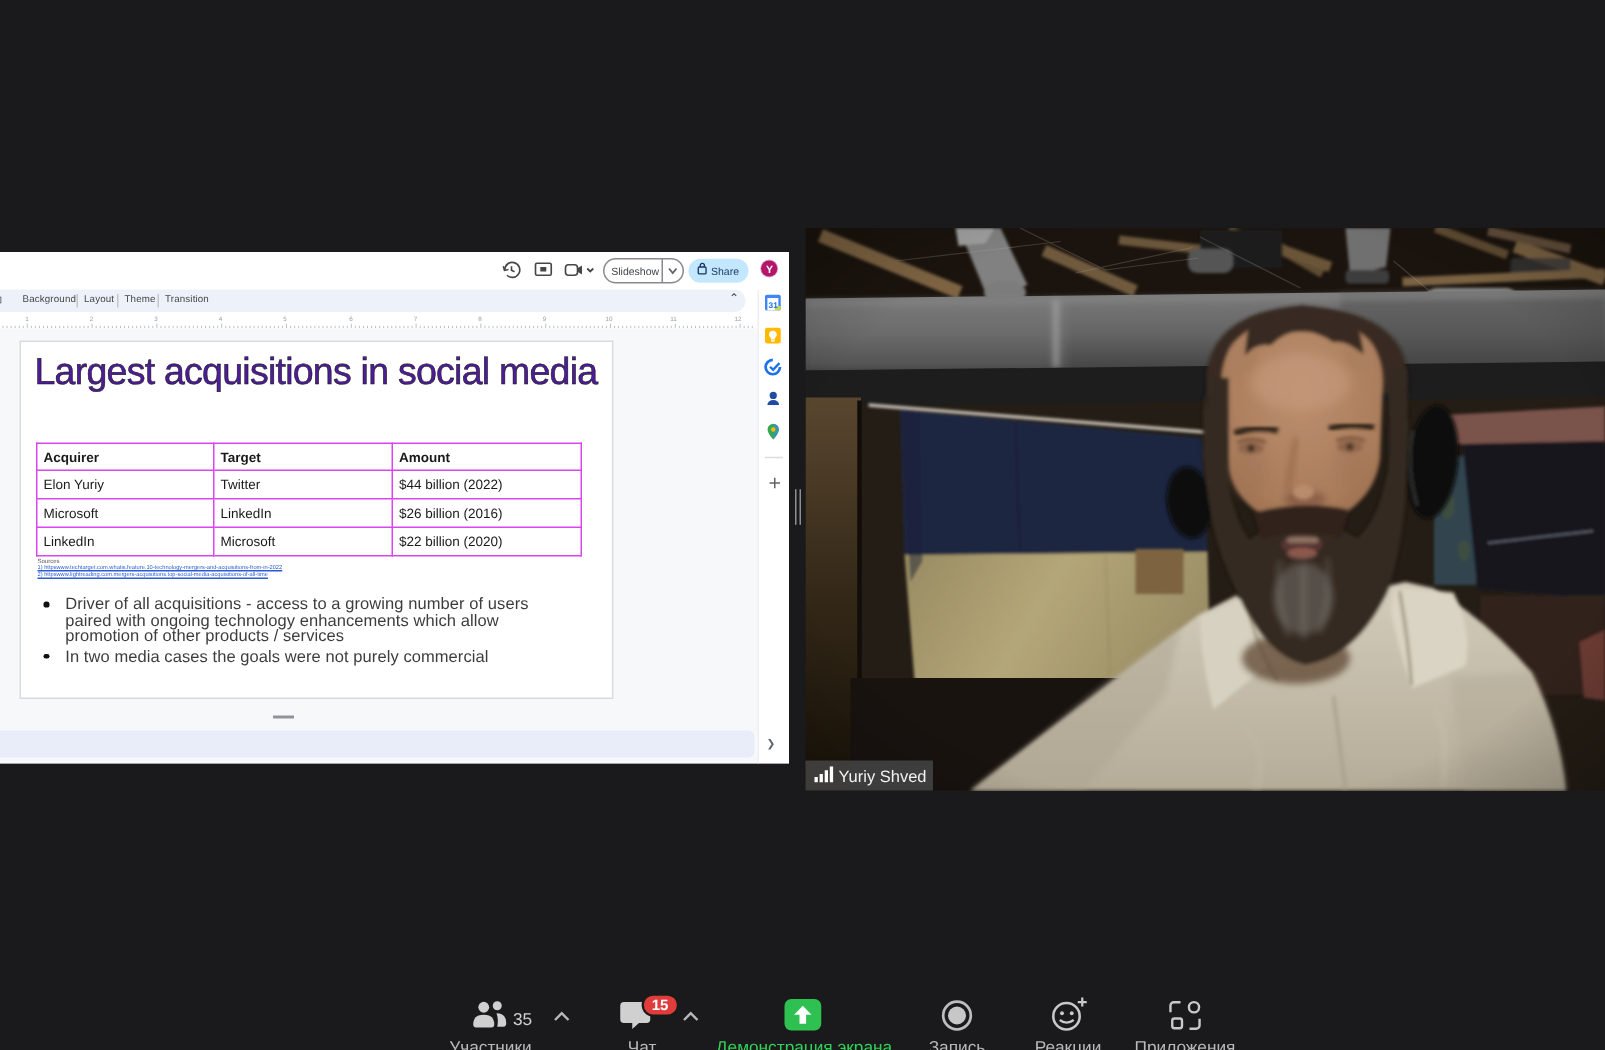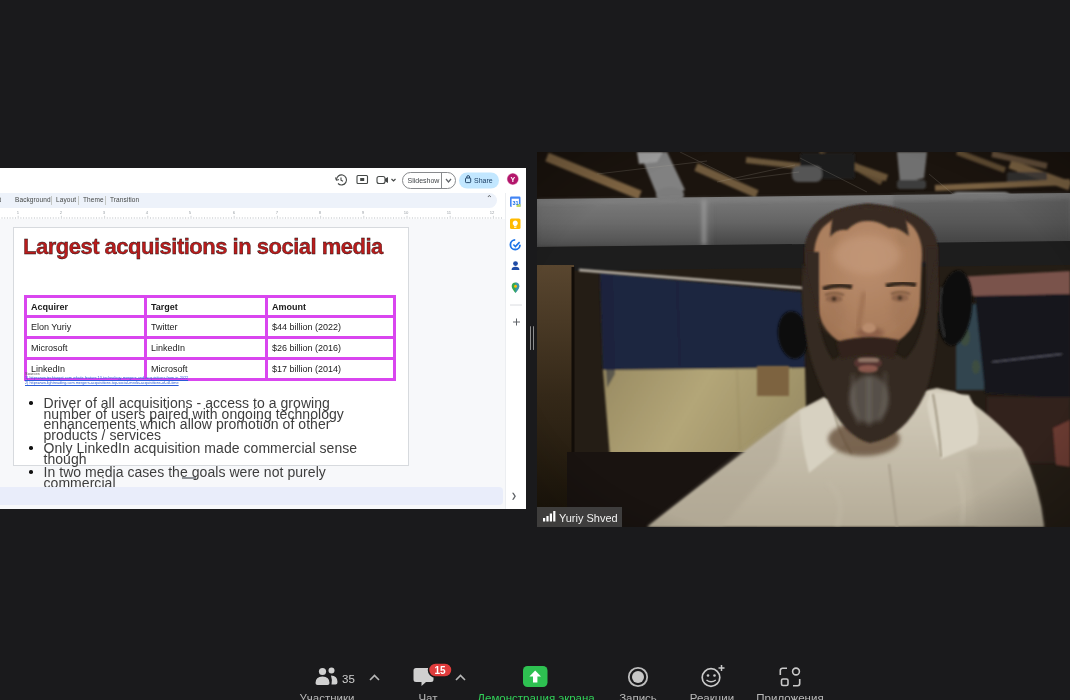--- a/index.html
+++ b/index.html
@@ -11,30 +11,30 @@
   #gwin{position:absolute;left:0;top:168px;width:526px;height:341px;background:#fff;overflow:hidden}
   #topbar{position:absolute;left:0;top:0;width:526px;height:25px;background:#fff}
   #menubar{position:absolute;left:0;top:25px;width:497px;height:15px;background:#edf2fa;border-radius:0 8px 8px 0}
   #menubar .mi{position:absolute;top:3px;font-size:6.5px;color:#444746;letter-spacing:.1px}
   #menubar .sep{position:absolute;top:3px;width:1px;height:9px;background:#c4c7c5}
   #ruler{position:absolute;left:0;top:40px;width:505px;height:11px;background:#fff}
   #canvas{position:absolute;left:0;top:51px;width:505px;height:290px;background:#f7f8fa}
   #slide{position:absolute;left:13px;top:8px;width:394px;height:237px;background:#fff;border:1px solid #d7dade}
   #sidebar{position:absolute;left:505px;top:25px;width:21px;height:316px;background:#fff;border-left:1px solid #eceef1}
 
-  #slide h1{margin:0;position:absolute;left:9px;top:6px;font-size:22px;color:#b91c1c;-webkit-text-stroke:0.35px #0e0e0e;
-            font-weight:bold;letter-spacing:-0.5px;white-space:nowrap}
+  #slide h1{margin:0;position:absolute;left:9px;top:6px;font-size:25px;color:#4c1d95;-webkit-text-stroke:0.35px #0e0e0e;
+            font-weight:normal;letter-spacing:-0.5px;white-space:nowrap}
   table.acq{position:absolute;left:10px;top:67px;border-collapse:collapse;table-layout:fixed}
-  table.acq td{border:3px solid #d946ef;font-size:9px;color:#1a1a1a;padding:0 0 0 4px;
+  table.acq td{border:1px solid #d946ef;font-size:9px;color:#1a1a1a;padding:0 0 0 4px;
                height:18px;vertical-align:middle;overflow:hidden;white-space:nowrap}
   table.acq tr.h td{font-weight:bold;height:17px}
   #sources{position:absolute;left:11px;top:144px;font-size:4px;color:#555;line-height:4.4px}
   .lnk{color:#2a5bd7;text-decoration:underline;font-size:3.8px;line-height:4.2px;white-space:nowrap}
   #bullets{position:absolute;left:15px;top:170px;width:330px}
-  #bullets .b{position:relative;font-size:14px;color:#3d3d3d;line-height:10.5px;
+  #bullets .b{position:relative;font-size:11px;color:#3d3d3d;line-height:10.5px;
               padding-left:14.5px;margin-bottom:3px;letter-spacing:.05px}
   #bullets .b:before{content:"";position:absolute;left:0;top:3px;width:3.5px;height:3.5px;
                      border-radius:50%;background:#111}
 
   #notesdash{position:absolute;left:182px;top:309px;width:14px;height:1.5px;background:#8f9399}
   #botbar{position:absolute;left:0;top:319px;width:503px;height:18px;background:#e9edfa;border-radius:0 4px 4px 0}
   #pchev{position:absolute;left:511px;top:324px;font-size:7px;color:#5f6368}
 </style>
 </head>
 <body>
@@ -310,31 +310,30 @@
               <td>$44 billion (2022)</td>
             </tr>
         <tr>
               <td>Microsoft</td>
               <td>LinkedIn</td>
               <td>$26 billion (2016)</td>
             </tr>
         <tr>
               <td>LinkedIn</td>
               <td>Microsoft</td>
-              <td>$17 billion (2014)</td>
+              <td>$22 billion (2020)</td>
             </tr>
       </tbody>
         </table>
       <div id="sources">Sources<br>
         <span class="lnk">1) httpswww.techtarget.com.whatis.feature.10-technology-mergers-and-acquisitions-from-in-2022</span><br>
         <span class="lnk">2) httpswww.lightreading.com.mergers-acquisitions.top-social-media-acquisitions-of-all-time</span>
       </div>
       <div id="bullets">
         <div class="b">Driver of all acquisitions - access to a growing number of users paired with ongoing technology enhancements which allow promotion of other products / services</div>
-        <div class="b">Only LinkedIn acquisition made commercial sense though</div>
         <div class="b">In two media cases the goals were not purely commercial</div>
       </div>
     </div>
   </div>
   <div id="sidebar">
     <svg width="21" height="316" style="position:absolute;left:0;top:0">
 
       <g transform="translate(4,3.5)">
         <rect x="0" y="0" width="10.5" height="10.5" rx="1.2" fill="#4285f4"></rect>
         <rect x="1.6" y="2.2" width="7.3" height="8.3" fill="#fff"></rect>

